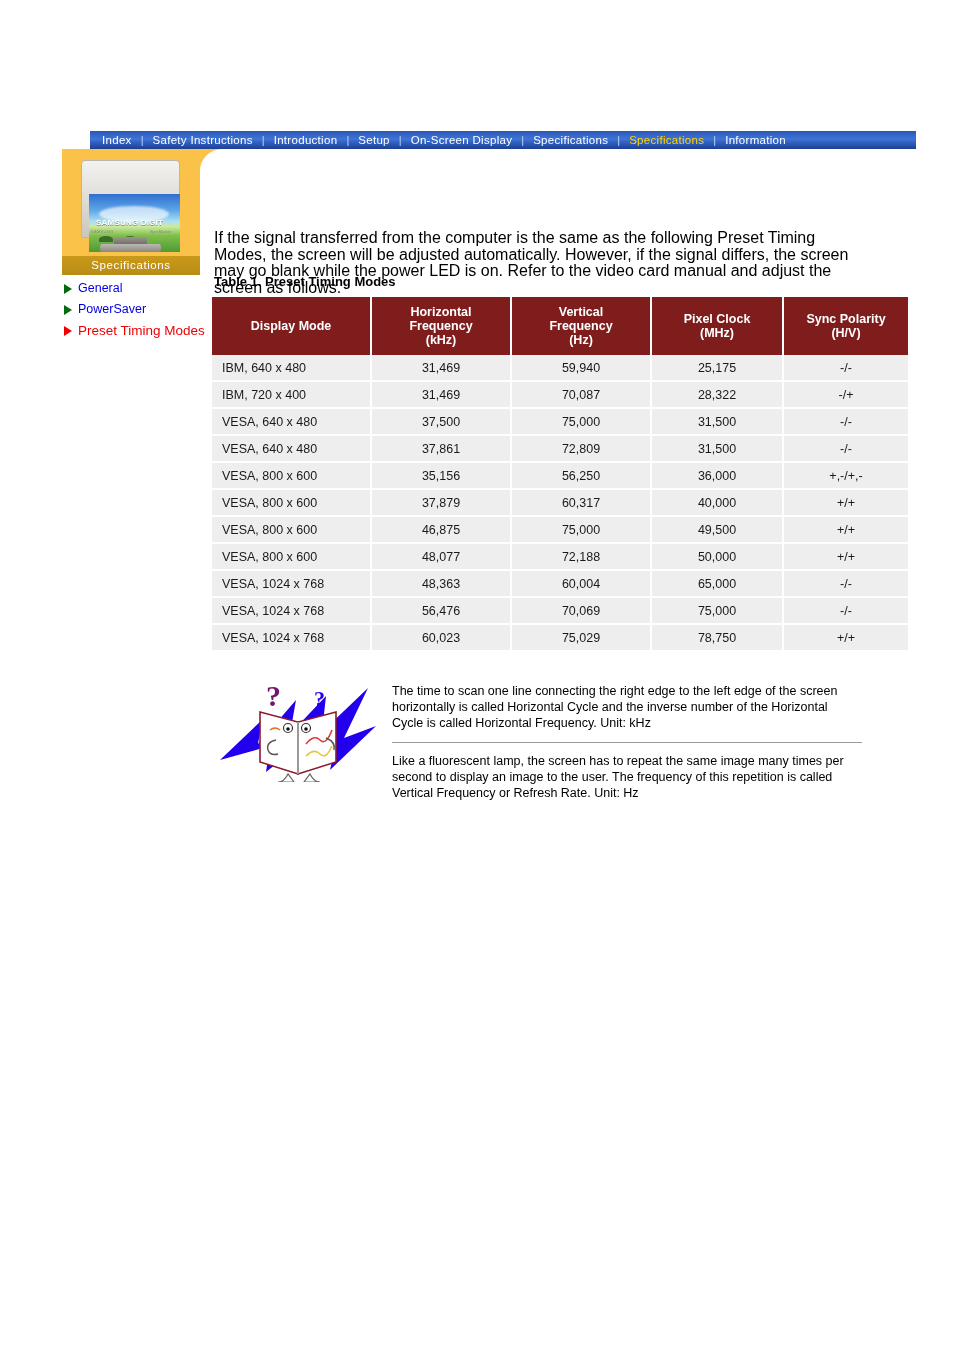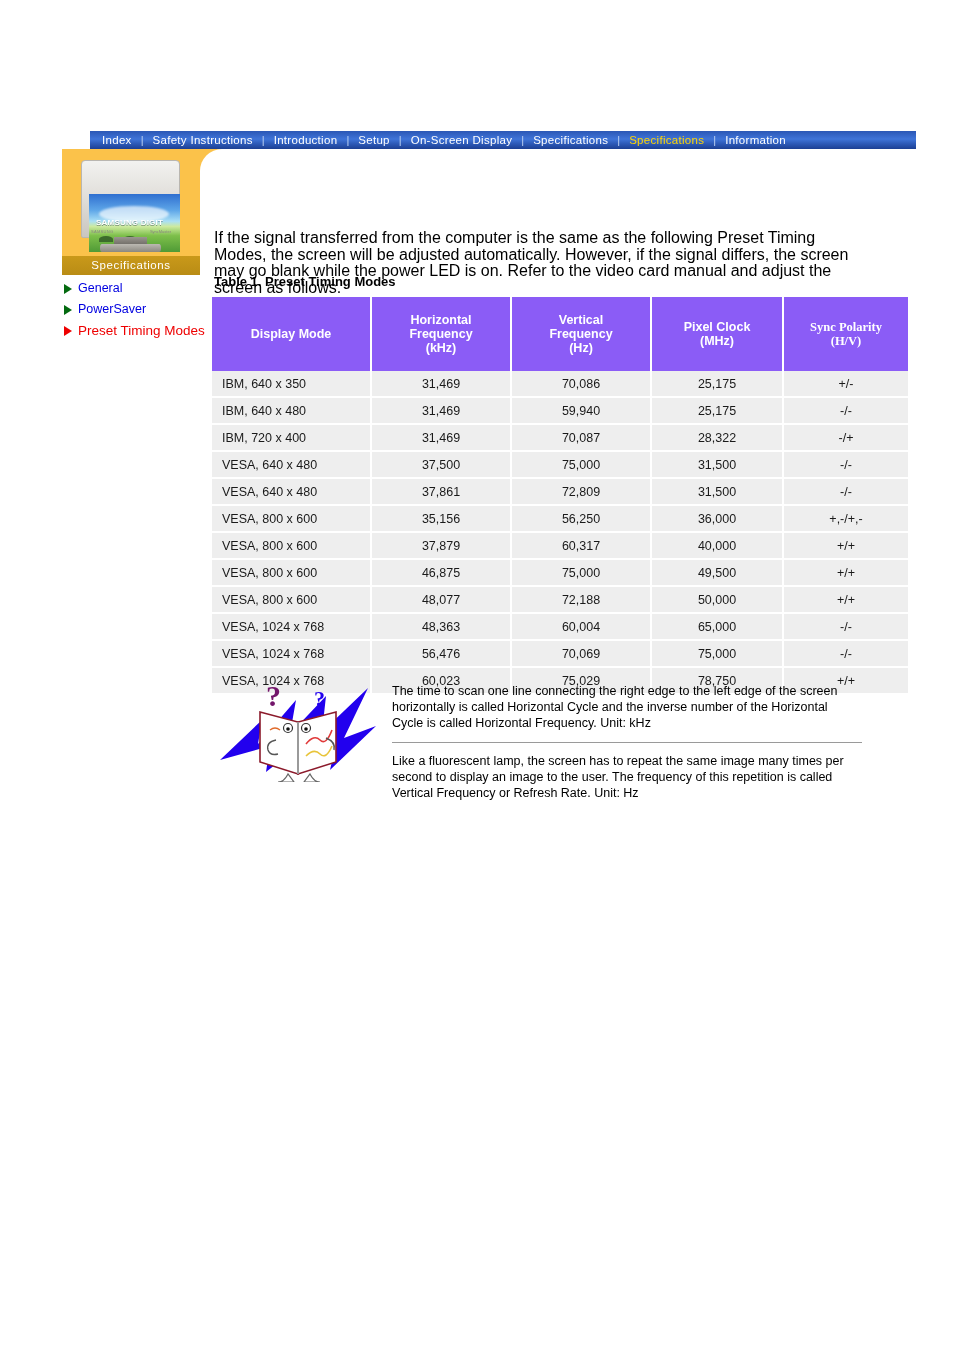--- a/index.html
+++ b/index.html
@@ -224,31 +224,31 @@
   table.timing {
     position: absolute;
     left: 212px;
     top: 297px;
     width: 648px;
     border-collapse: collapse;
     table-layout: fixed;
     font-family: "Liberation Sans", sans-serif;
   }
   table.timing th {
-    background: #8b5cf6;
+    background: #7f1d1d;
     color: #ffffff;
     font-size: 12.5px;
     font-weight: bold;
     line-height: 14px;
-    height: 74px;
+    height: 58px;
     border-right: 2px solid #ffffff;
     padding: 0 4px;
     vertical-align: middle;
   }
-  table.timing th:last-child { border-right: none; font-family: Liberation Serif, serif; }
+  table.timing th:last-child { border-right: none; }
   table.timing td {
     background: #eeeeee;
     color: #1a1a1a;
     font-size: 12.5px;
     height: 25px;
     border-right: 2px solid #ffffff;
     border-bottom: 2px solid #ffffff;
     padding: 0 10px;
     text-align: center;
     vertical-align: middle;
@@ -354,27 +354,20 @@
   <thead>
     <tr id="thead-row">
         <th style="width: 150px;"><span>Display Mode</span></th>
         <th style="width: 130px;"><span>Horizontal</span><br><span>Frequency</span><br><span>(kHz)</span></th>
         <th style="width: 130px;"><span>Vertical</span><br><span>Frequency</span><br><span>(Hz)</span></th>
         <th style="width: 122px;"><span>Pixel Clock</span><br><span>(MHz)</span></th>
         <th style="width: 116px;"><span>Sync Polarity</span><br><span>(H/V)</span></th>
       </tr>
   </thead>
   <tbody id="tbody">
-      <tr>
-        <td class="mode">IBM, 640 x 350</td>
-        <td>31,469</td>
-        <td>70,086</td>
-        <td>25,175</td>
-        <td>+/-</td>
-      </tr>
       <tr>
         <td class="mode">IBM, 640 x 480</td>
         <td>31,469</td>
         <td>59,940</td>
         <td>25,175</td>
         <td>-/-</td>
       </tr>
       <tr>
         <td class="mode">IBM, 720 x 400</td>
         <td>31,469</td>

